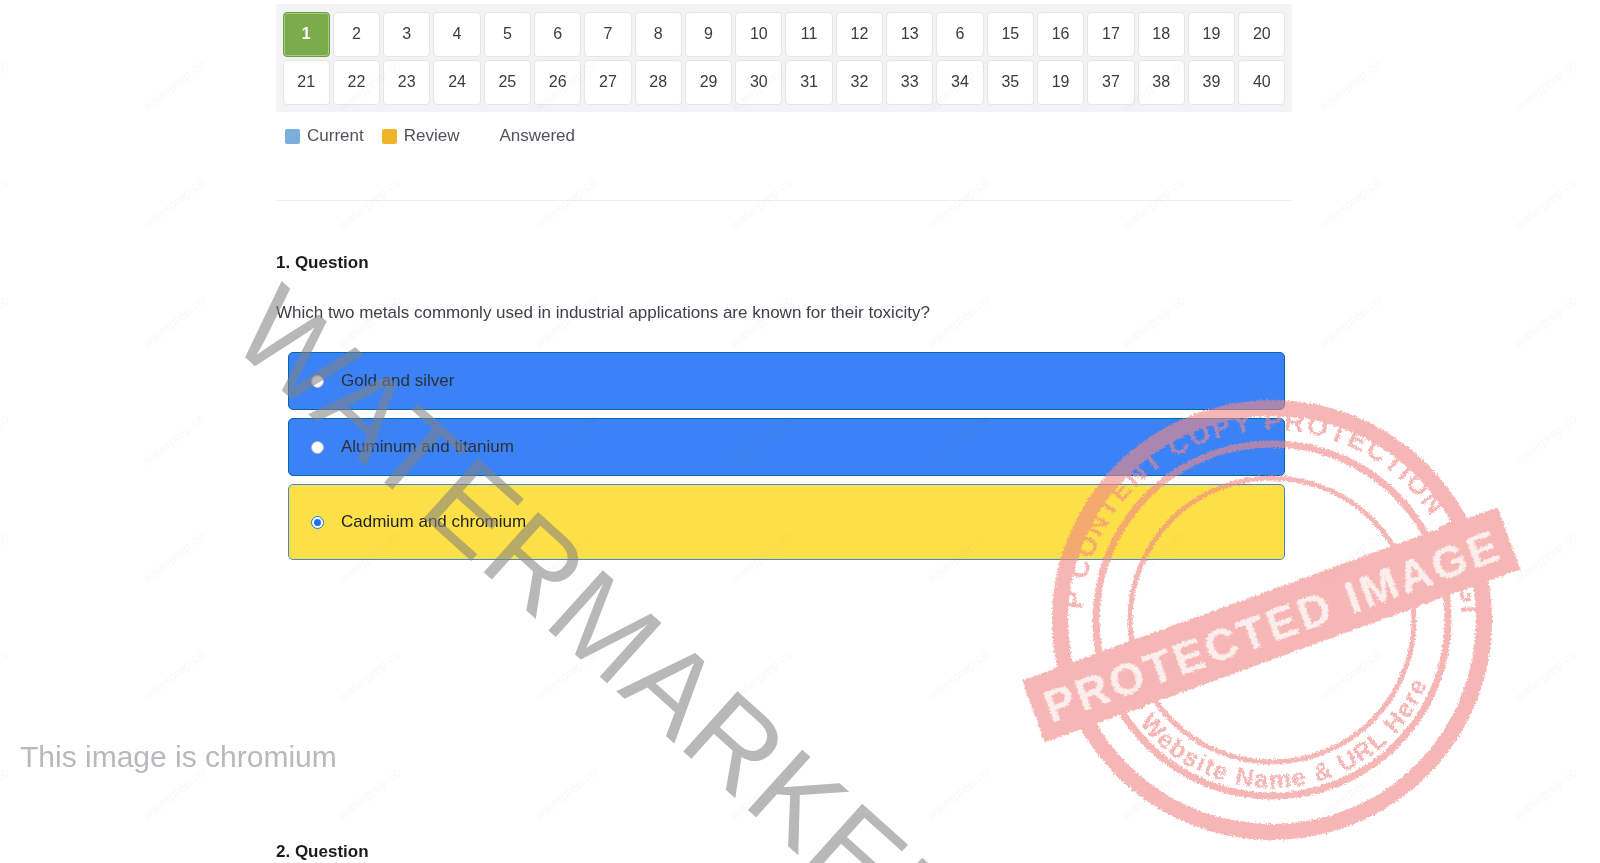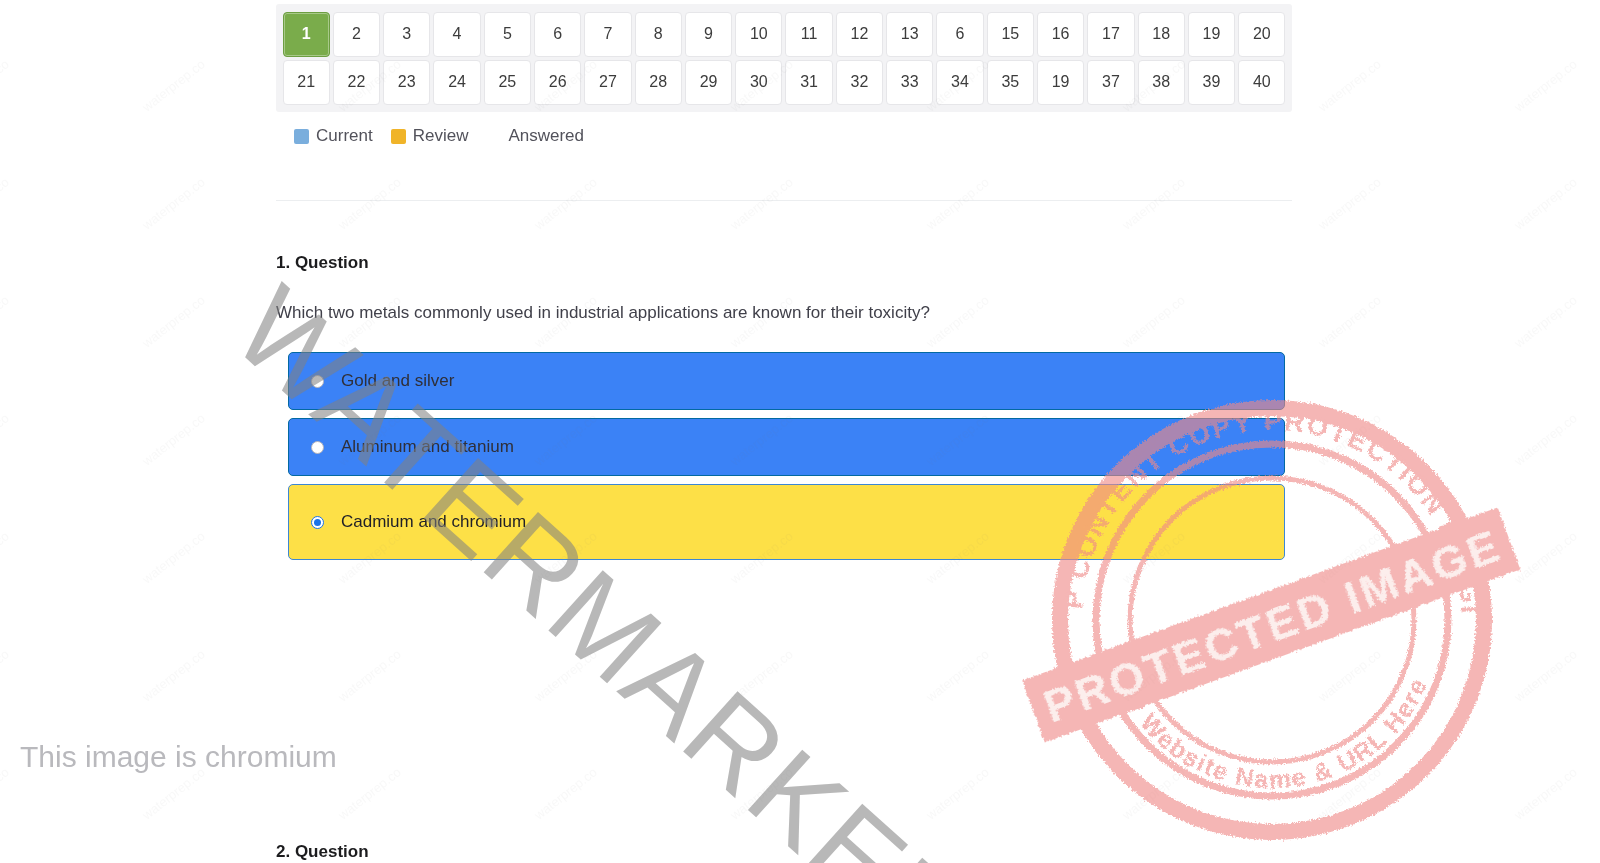--- a/index.html
+++ b/index.html
@@ -71,21 +71,21 @@
     background: #7aac4b;
     border-color: #6d9f42;
     color: #ffffff;
     font-weight: 600;
     box-shadow: inset 0 0 0 1px rgba(255,255,255,0.35);
   }
 
   
   .legend {
     position: absolute;
-    left: 294px;
+    left: 285px;
     top: 126px;
     display: flex;
     align-items: center;
     z-index: 2;
   }
   .legend-item {
     display: flex;
     align-items: center;
     margin-right: 18px;
   }

